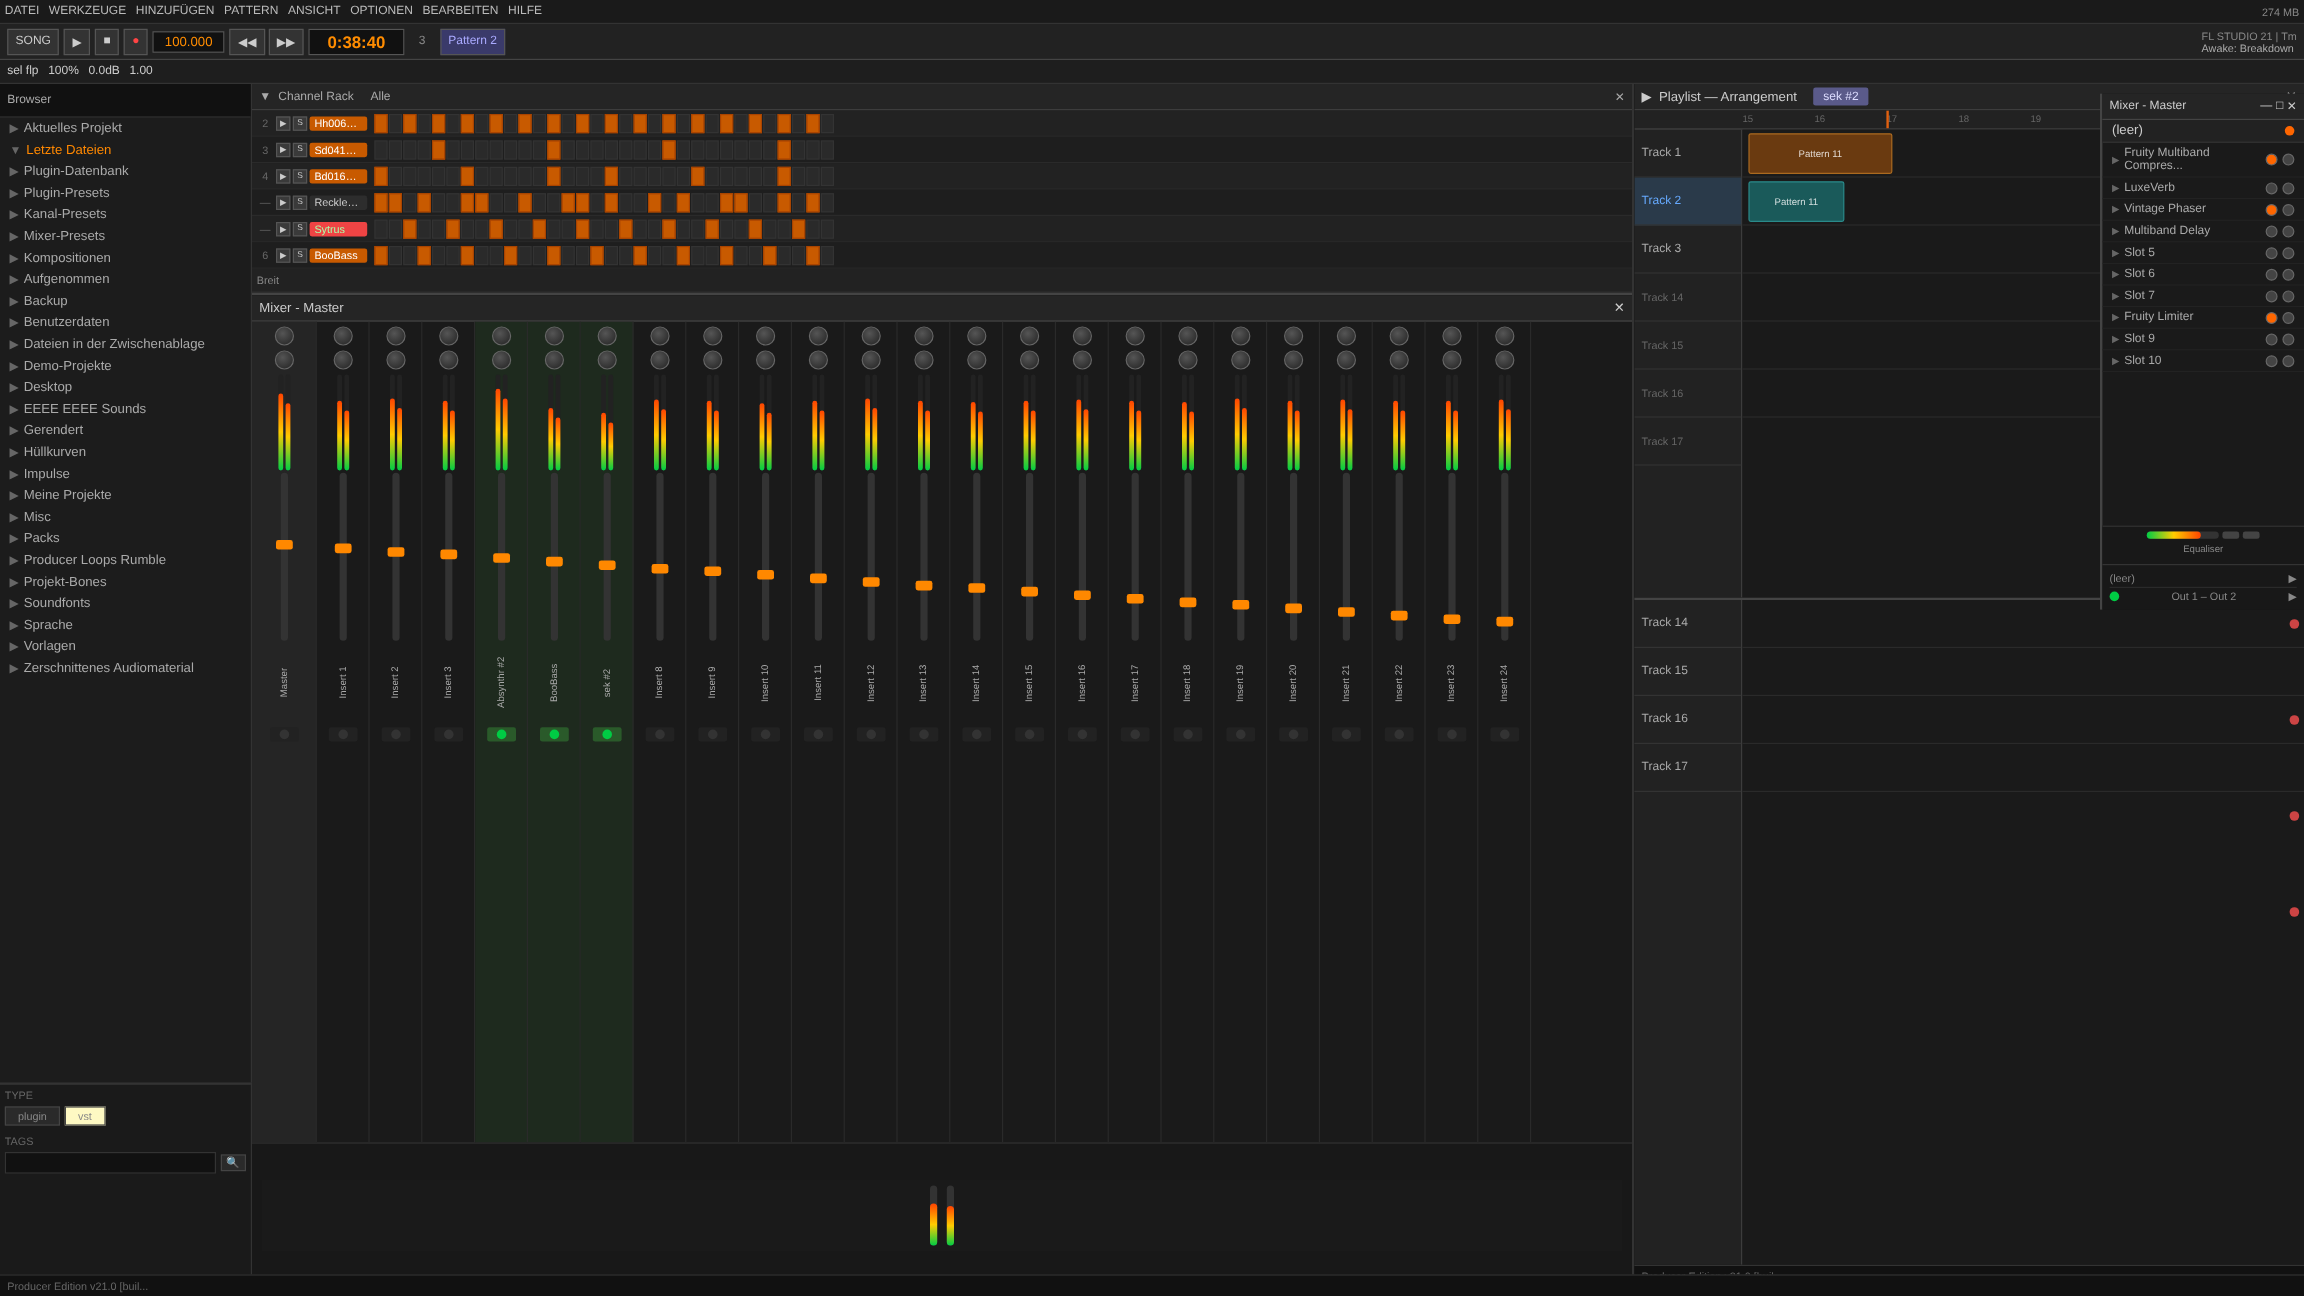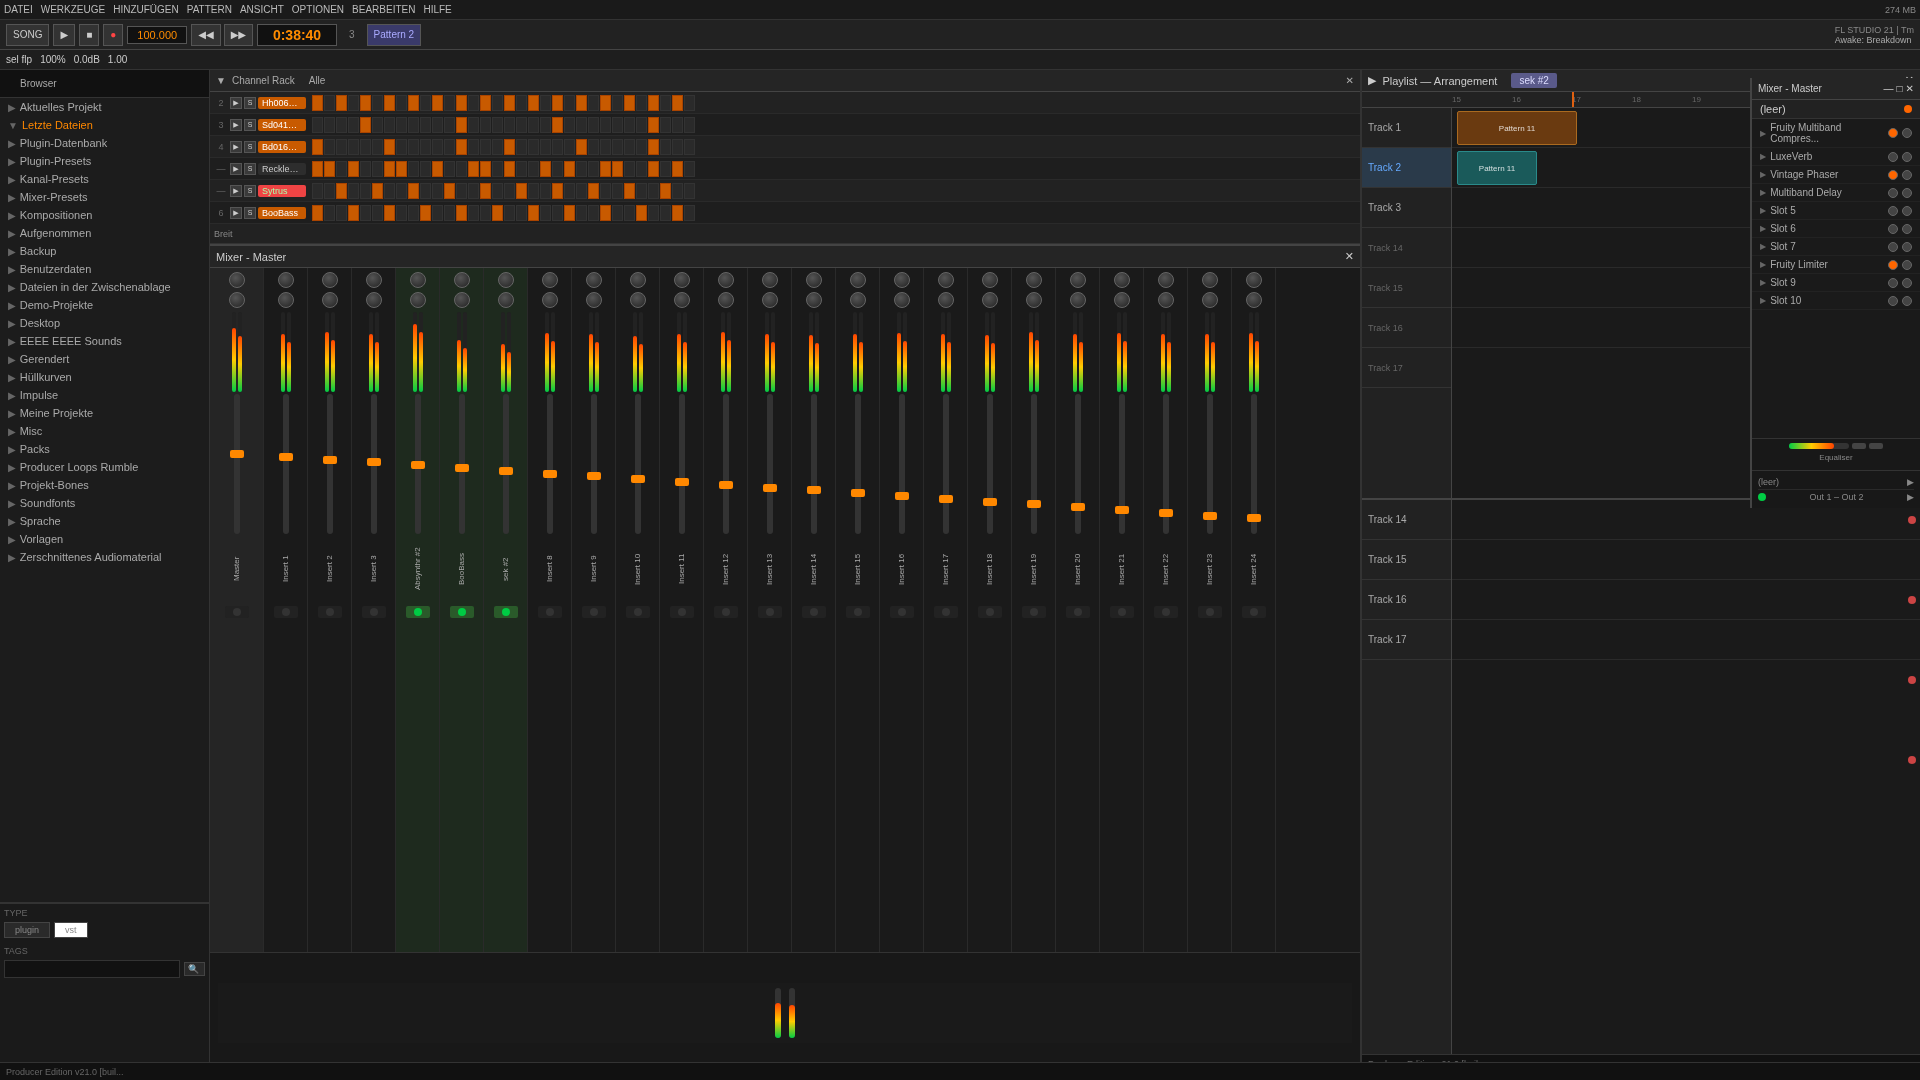--- a/index.html
+++ b/index.html
@@ -83,21 +83,21 @@
       background: #1c1c1c;
       border-right: 1px solid #333;
       overflow-y: auto;
       flex-shrink: 0;
     }
     .sidebar-search {
       background: #111;
       height: 28px;
       display: flex;
       align-items: center;
-      padding: 0 20px;
+      padding: 0 6px;
       gap: 4px;
       border-bottom: 1px solid #333;
     }
     .sidebar-item {
       padding: 3px 8px;
       color: #aaa;
       cursor: pointer;
       font-size: 11px;
       display: flex;
       align-items: center;
@@ -1527,21 +1527,21 @@
       <span>Out 1 – Out 2</span>
       <span>▶</span>
     </div>
   </div>
 </div>
 
 <div style="position:absolute;bottom:18px;left:0;width:210px;background:#1a1a1a;border-top:2px solid #333;border-right:1px solid #333;height:160px;padding:4px;">
   <div style="font-size:9px;color:#666;margin-bottom:4px;">TYPE</div>
   <div style="display:flex;gap:4px;margin-bottom:8px;">
     <div style="background:#2a2a2a;border:1px solid #444;color:#888;padding:2px 10px;font-size:9px;cursor:pointer;">plugin</div>
-    <div style="background:#ffffff;border:1px solid #444;color:#888;padding:2px 10px;font-size:9px;cursor:pointer;">vst</div>
+    <div style="background:#fef9c3;border:1px solid #444;color:#888;padding:2px 10px;font-size:9px;cursor:pointer;">vst</div>
   </div>
   <div style="font-size:9px;color:#666;margin-bottom:4px;">TAGS</div>
   <div style="display:flex;align-items:center;gap:4px;">
     <div style="flex:1;background:#111;border:1px solid #333;height:18px;"></div>
     <div style="background:#2a2a2a;border:1px solid #444;color:#888;padding:1px 4px;font-size:9px;cursor:pointer;">🔍</div>
   </div>
 </div>
 
 <div class="status-bar">
   <span>Producer Edition v21.0 [buil...</span>

